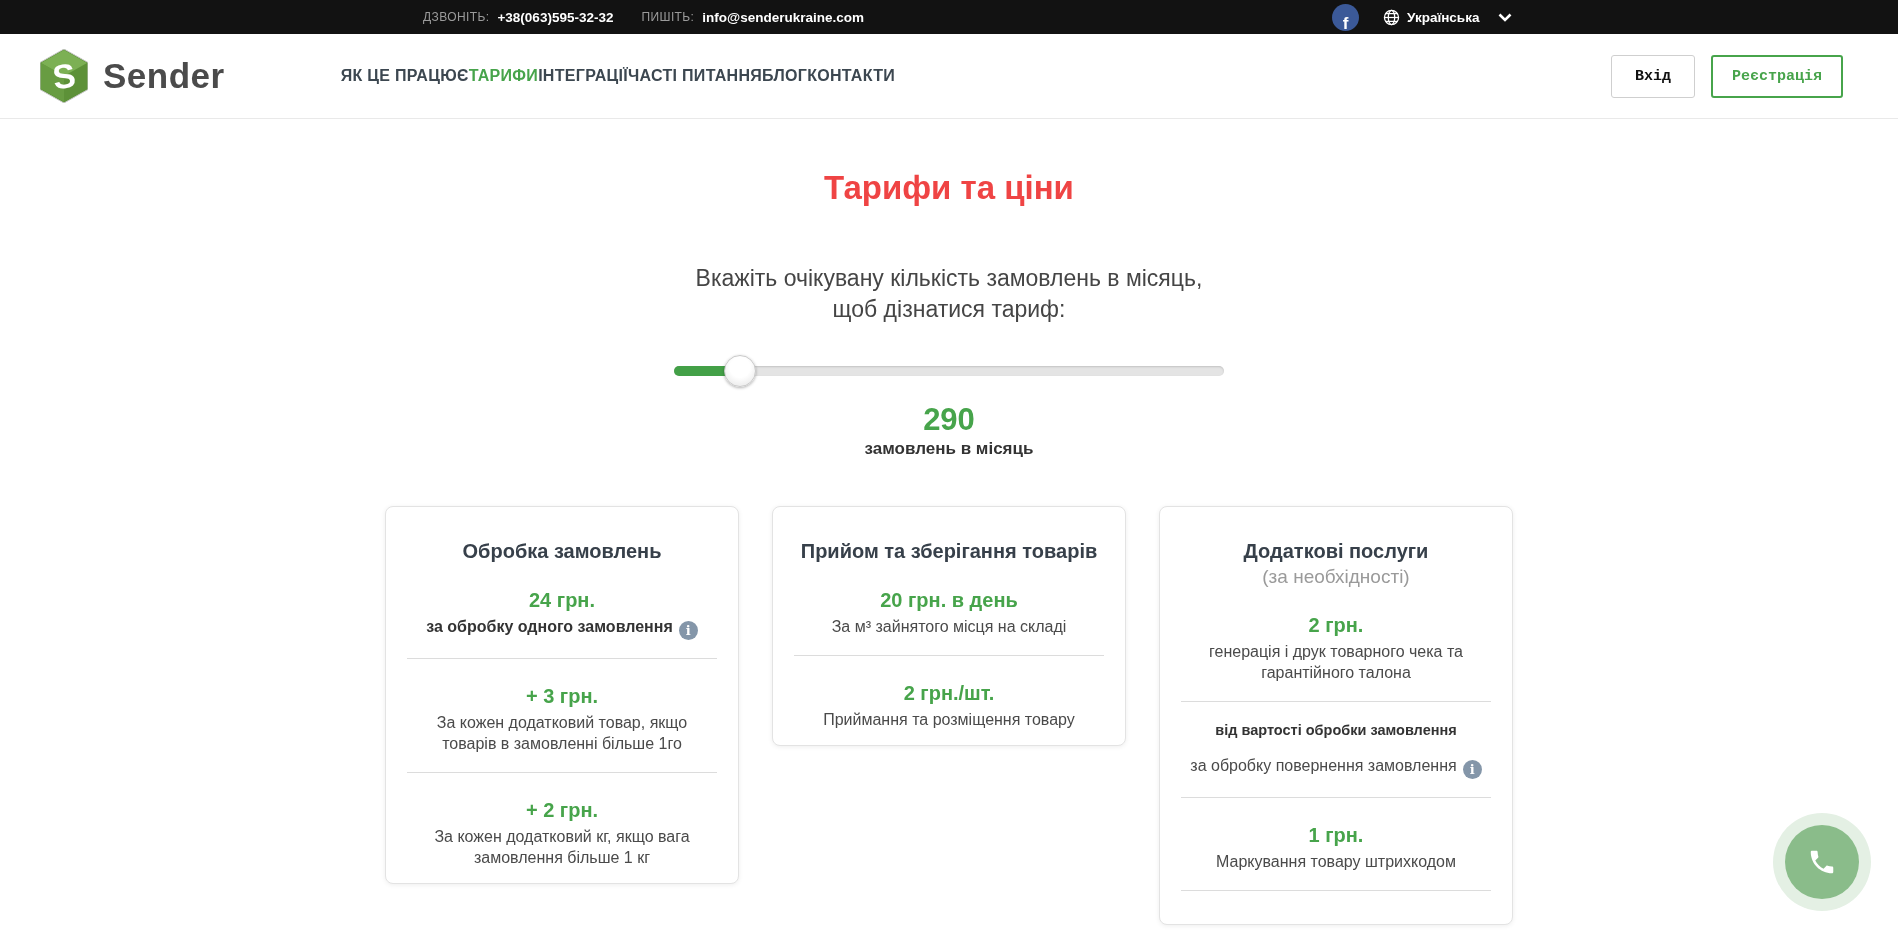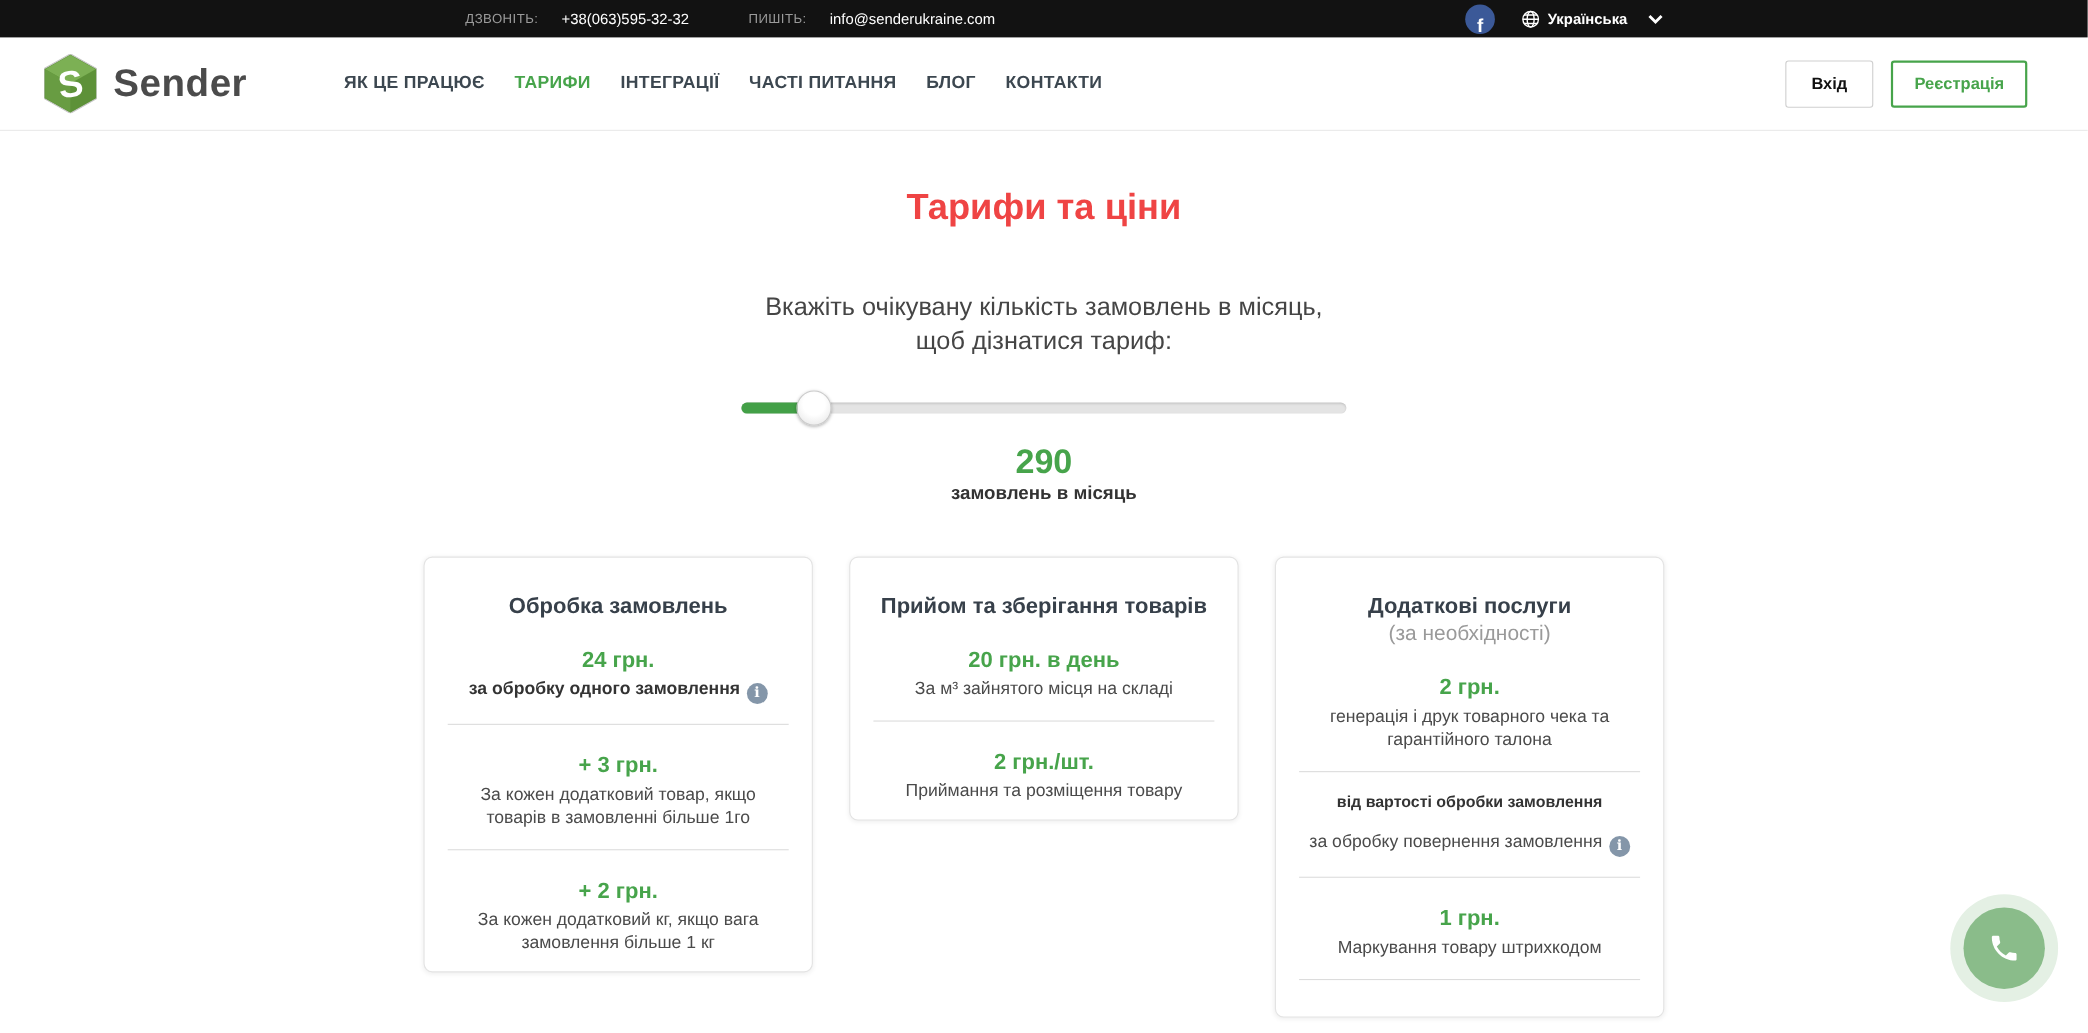--- a/index.html
+++ b/index.html
@@ -3,46 +3,46 @@
 <meta charset="utf-8">
 <style>
   * { margin:0; padding:0; box-sizing:border-box; }
   html,body { width:1898px; height:939px; overflow:hidden; background:#fff;
     font-family:"Liberation Sans", sans-serif; }
   body { position:relative; }
 
   
   .topbar { position:relative; height:34px; background:#121212; }
   .topbar-contacts { position:absolute; left:423px; top:0; height:34px;
-    display:flex; align-items:center; gap:21px; white-space:nowrap; }
+    display:flex; align-items:center; gap:8px; white-space:nowrap; }
   .tb-label { color:#9b9b9b; font-size:12px; letter-spacing:.4px; }
-  .tb-value { color:#fff; font-size:13.5px; font-weight:400; text-decoration:none; }
+  .tb-value { color:#fff; font-size:13.5px; font-weight:700; text-decoration:none; }
   .tb-gap { width:12px; }
   .topbar-right { position:absolute; left:1332px; top:0; height:34px;
     display:flex; align-items:center; }
   .fb-circle { width:27px; height:27px; border-radius:50%; background:#3b5998;
     color:#fff; font-weight:700; font-size:17px; display:flex; align-items:flex-end;
     justify-content:center; line-height:15px; cursor:pointer; overflow:hidden; }
   .globe { margin-left:24px; display:flex; align-items:center; }
   .lang-label { margin-left:7px; color:#fff; font-size:13.5px; font-weight:600; cursor:pointer; }
   .chev { margin-left:19px; display:flex; align-items:center; cursor:pointer; }
 
   
   .header { height:85px; background:#fff; border-bottom:1px solid #e9e9e9;
     display:flex; align-items:center; padding:0 55px 0 40px; }
   .brand { display:flex; align-items:center; cursor:pointer; }
   .brand-text { margin-left:15px; font-size:35px; font-weight:800; color:#4b4b4b;
     letter-spacing:.5px; }
-  .nav { margin-left:88px; display:flex; gap:27px; }
+  .nav { margin-left:116px; display:flex; }
   .nav-item { font-size:16px; font-weight:600; color:#3c4750; letter-spacing:.3px;
     text-decoration:none; cursor:pointer; white-space:nowrap; }
   .nav-item.active { color:#47a44b; }
   .hdr-buttons { margin-left:auto; display:flex; gap:16px; }
   .btn { border-radius:3px; font-size:15px; font-weight:700; background:#fff;
-    cursor:pointer; font-family:Liberation Sans, sans-serif; }
+    cursor:pointer; font-family:Liberation Mono, monospace; }
   .btn-login { border:1px solid #cfcfcf; color:#111; padding:12px 23px; }
   .btn-register { border:2px solid #47a44b; color:#47a44b; padding:11px 19px; }
 
   
   .main { text-align:center; }
   .page-title { margin-top:50px; font-size:33px; font-weight:800; color:#ef4444; }
   .subtitle { margin-top:56px; font-size:23px; color:#454545; line-height:31px; }
   .slider-wrap { position:relative; width:550px; height:32px; margin:30px auto 0; }
   .slider-track { position:absolute; left:0; right:0; top:11px; height:10px;
     border-radius:5px; background:#e4e4e4; box-shadow:inset 0 1px 2px rgba(0,0,0,.15); }

